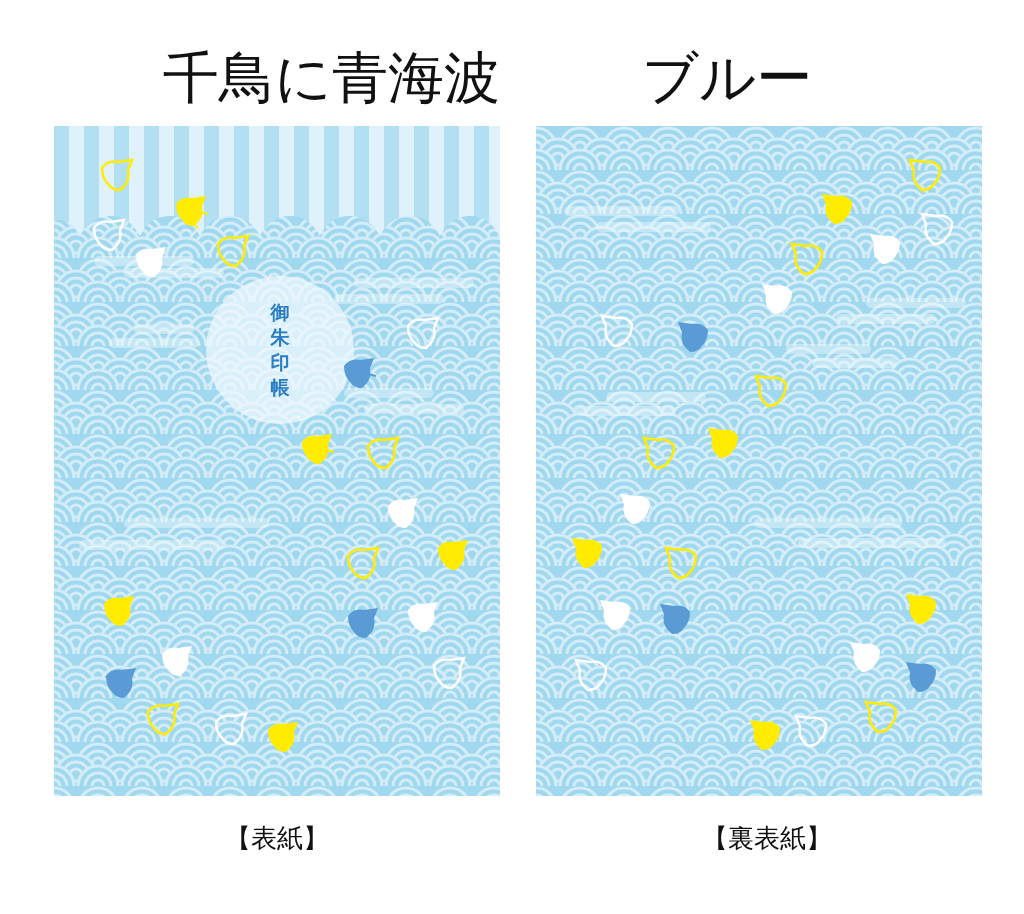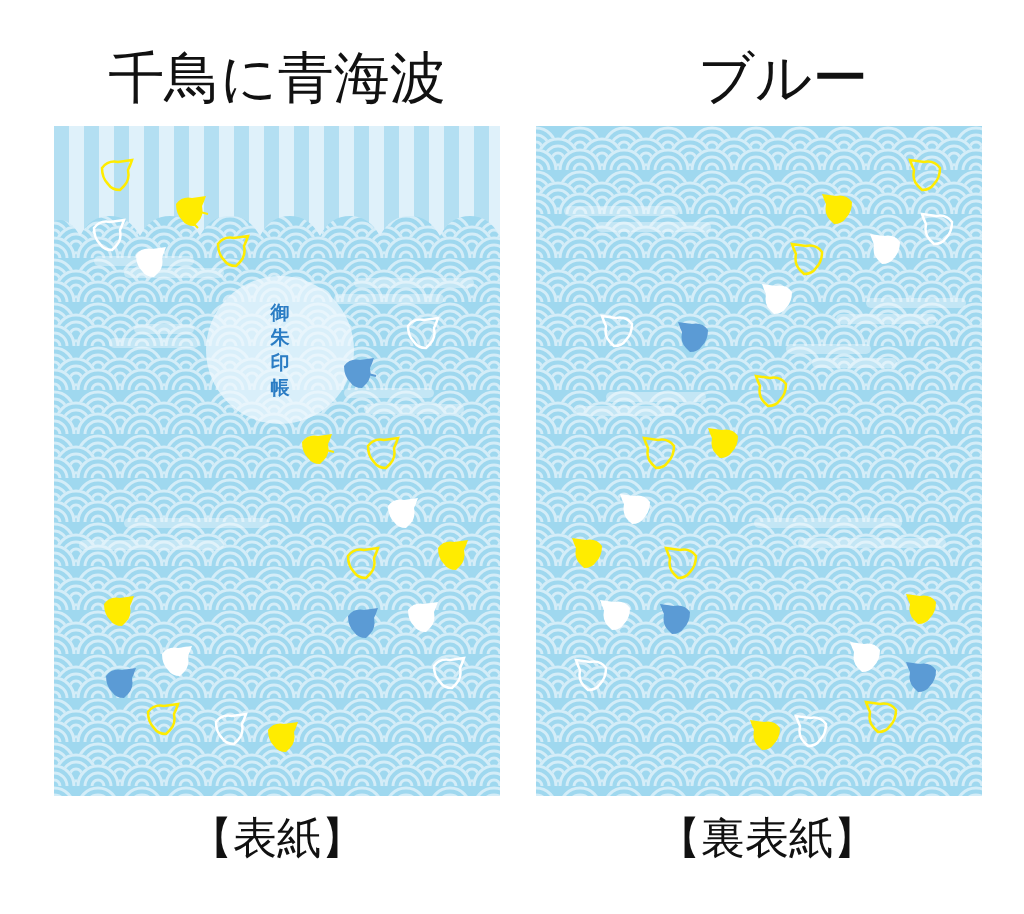--- a/index.html
+++ b/index.html
@@ -1,22 +1,22 @@
 <!DOCTYPE html>
 <html><head>
 <meta charset="utf-8">
 <style>
   html, body { margin: 0; padding: 0; background: #ffffff; }
   body { width: 1024px; height: 914px; position: relative; overflow: hidden;
          font-family: "DejaVu Serif", "Liberation Serif", serif; }
   .title { position: absolute; top: 40px; font-size: 56px; color: #111; line-height: 76px;
            white-space: nowrap; text-align: center; font-family: "DejaVu Serif", serif; }
-  .title.left { left: 54px; width: 446px; }
-  .title.right { left: 560px; width: 446px; font-family: "DejaVu Sans", sans-serif; font-weight: 300; }
-  .caption { position: absolute; top: 810px; font-size: 44px; color: #111; line-height: 56px;
+  .title.left { left: 54px; width: 446px; text-align: right; }
+  .title.right { left: 504px; width: 446px; font-family: "DejaVu Sans", sans-serif; font-weight: 300; }
+  .caption { position: absolute; top: 810px; font-size: 26px; color: #111; line-height: 56px;
              text-align: center; white-space: nowrap; font-family: "DejaVu Serif", serif; }
   .caption.left { left: 54px; width: 446px; }
   .caption.right { left: 544px; width: 446px; }
 
   .panel { position: absolute; top: 126px; width: 446px; height: 670px; overflow: hidden; }
   .panel.front { left: 54px; }
   .panel.back { left: 536px; }
   .panel svg.bg { position: absolute; left: 0; top: 0; }
 
   .moon { position: absolute; left: 152px; top: 150px; width: 148px; height: 148px; border-radius: 50%;

